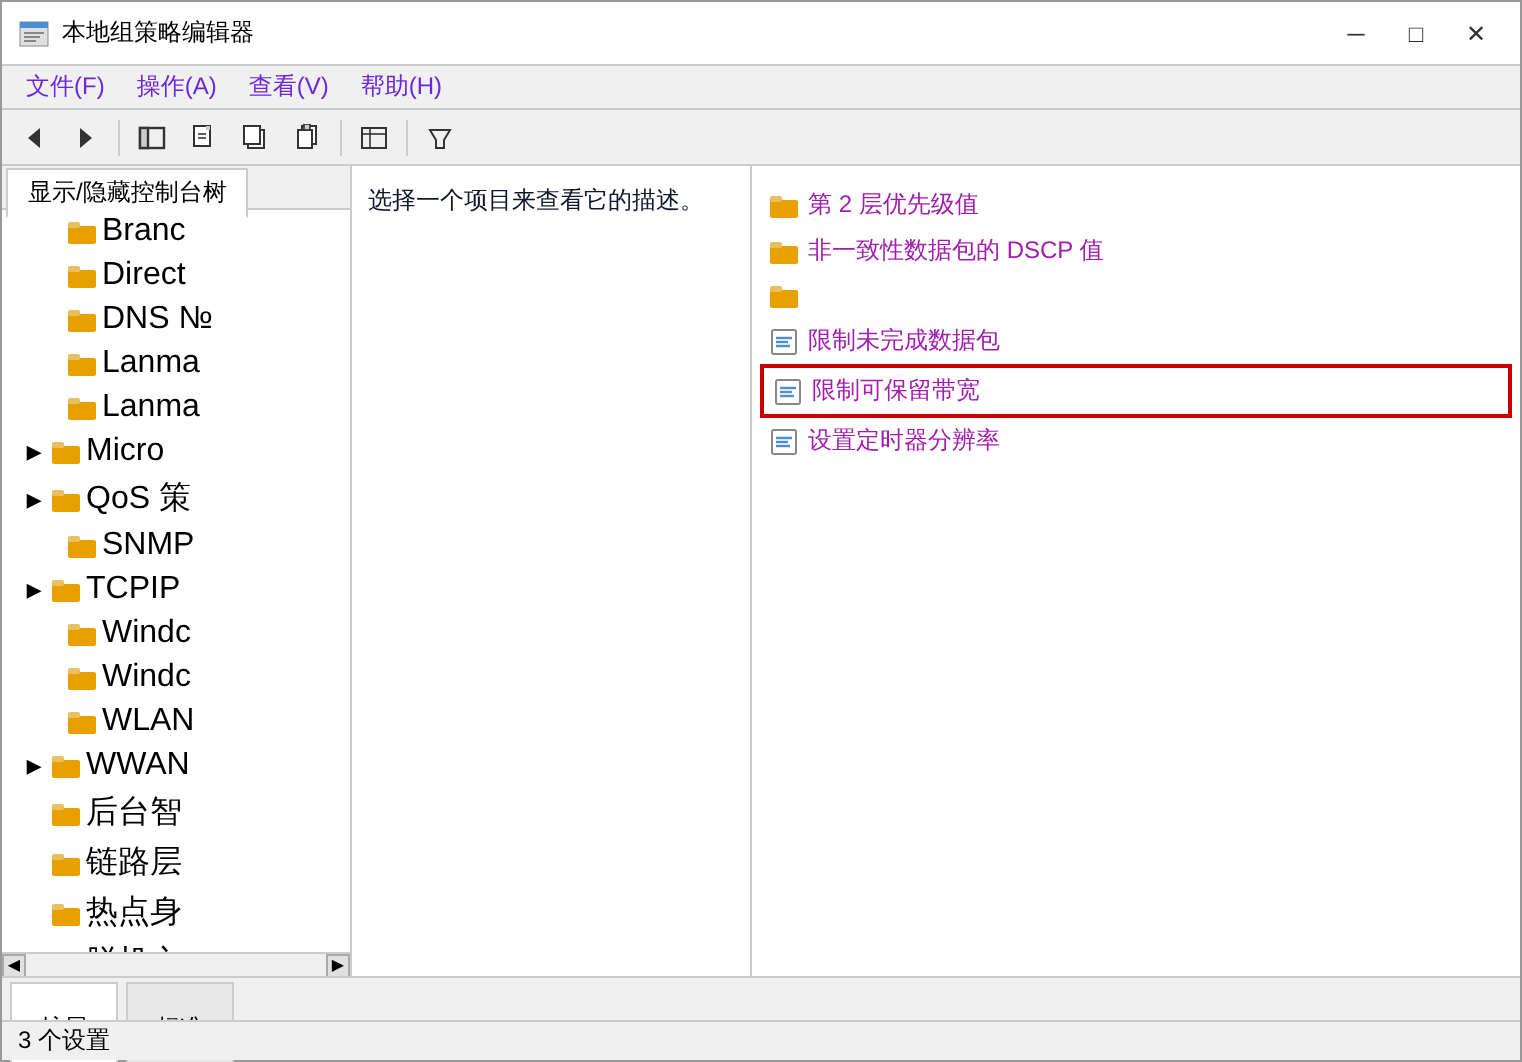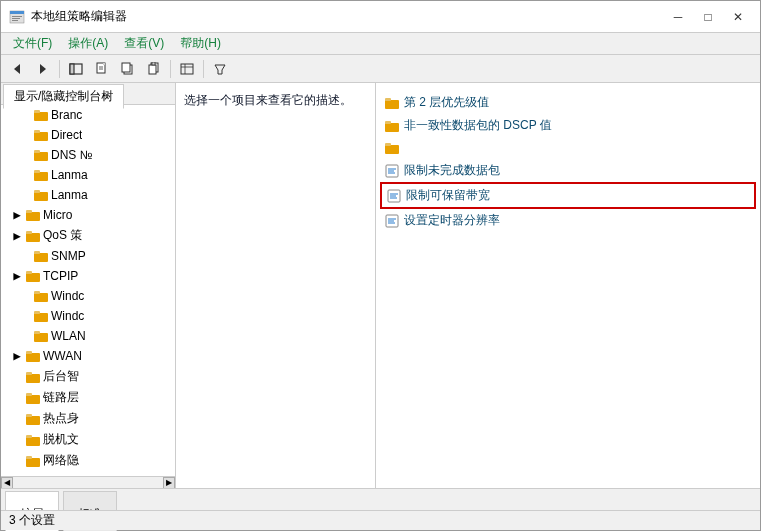--- a/index.html
+++ b/index.html
@@ -71,21 +71,21 @@
       display: flex;
       align-items: center;
       padding: 0 4px;
       border-bottom: 1px solid #ccc;
       flex-shrink: 0;
     }
     .menu-item {
       padding: 2px 8px;
       cursor: pointer;
       font-size: 12px;
-      color: #15803d;
+      color: #6d28d9;
     }
 
     
     .toolbar {
       background: #f0f0f0;
       height: 28px;
       display: flex;
       align-items: center;
       padding: 0 4px;
       border-bottom: 1px solid #ccc;
@@ -195,21 +195,21 @@
       flex-shrink: 0;
       margin-right: 2px;
     }
 
     .folder-icon svg {
       width: 14px;
       height: 14px;
     }
 
     .tree-label {
-      font-size: 12px;
+      font-size: 16px;
       overflow: hidden;
       text-overflow: ellipsis;
     }
 
     
     .right-panel {
       flex: 1;
       display: flex;
       overflow: hidden;
     }
@@ -260,21 +260,21 @@
       width: 16px;
       height: 16px;
       display: inline-flex;
       align-items: center;
       justify-content: center;
       flex-shrink: 0;
     }
 
     .settings-item-label {
       font-size: 12px;
-      color: #0c4a6e;
+      color: #a21caf;
     }
 
     
     .bottom-tabs {
       height: 22px;
       background: #f0f0f0;
       display: flex;
       align-items: flex-start;
       border-top: 1px solid #ccc;
       flex-shrink: 0;

